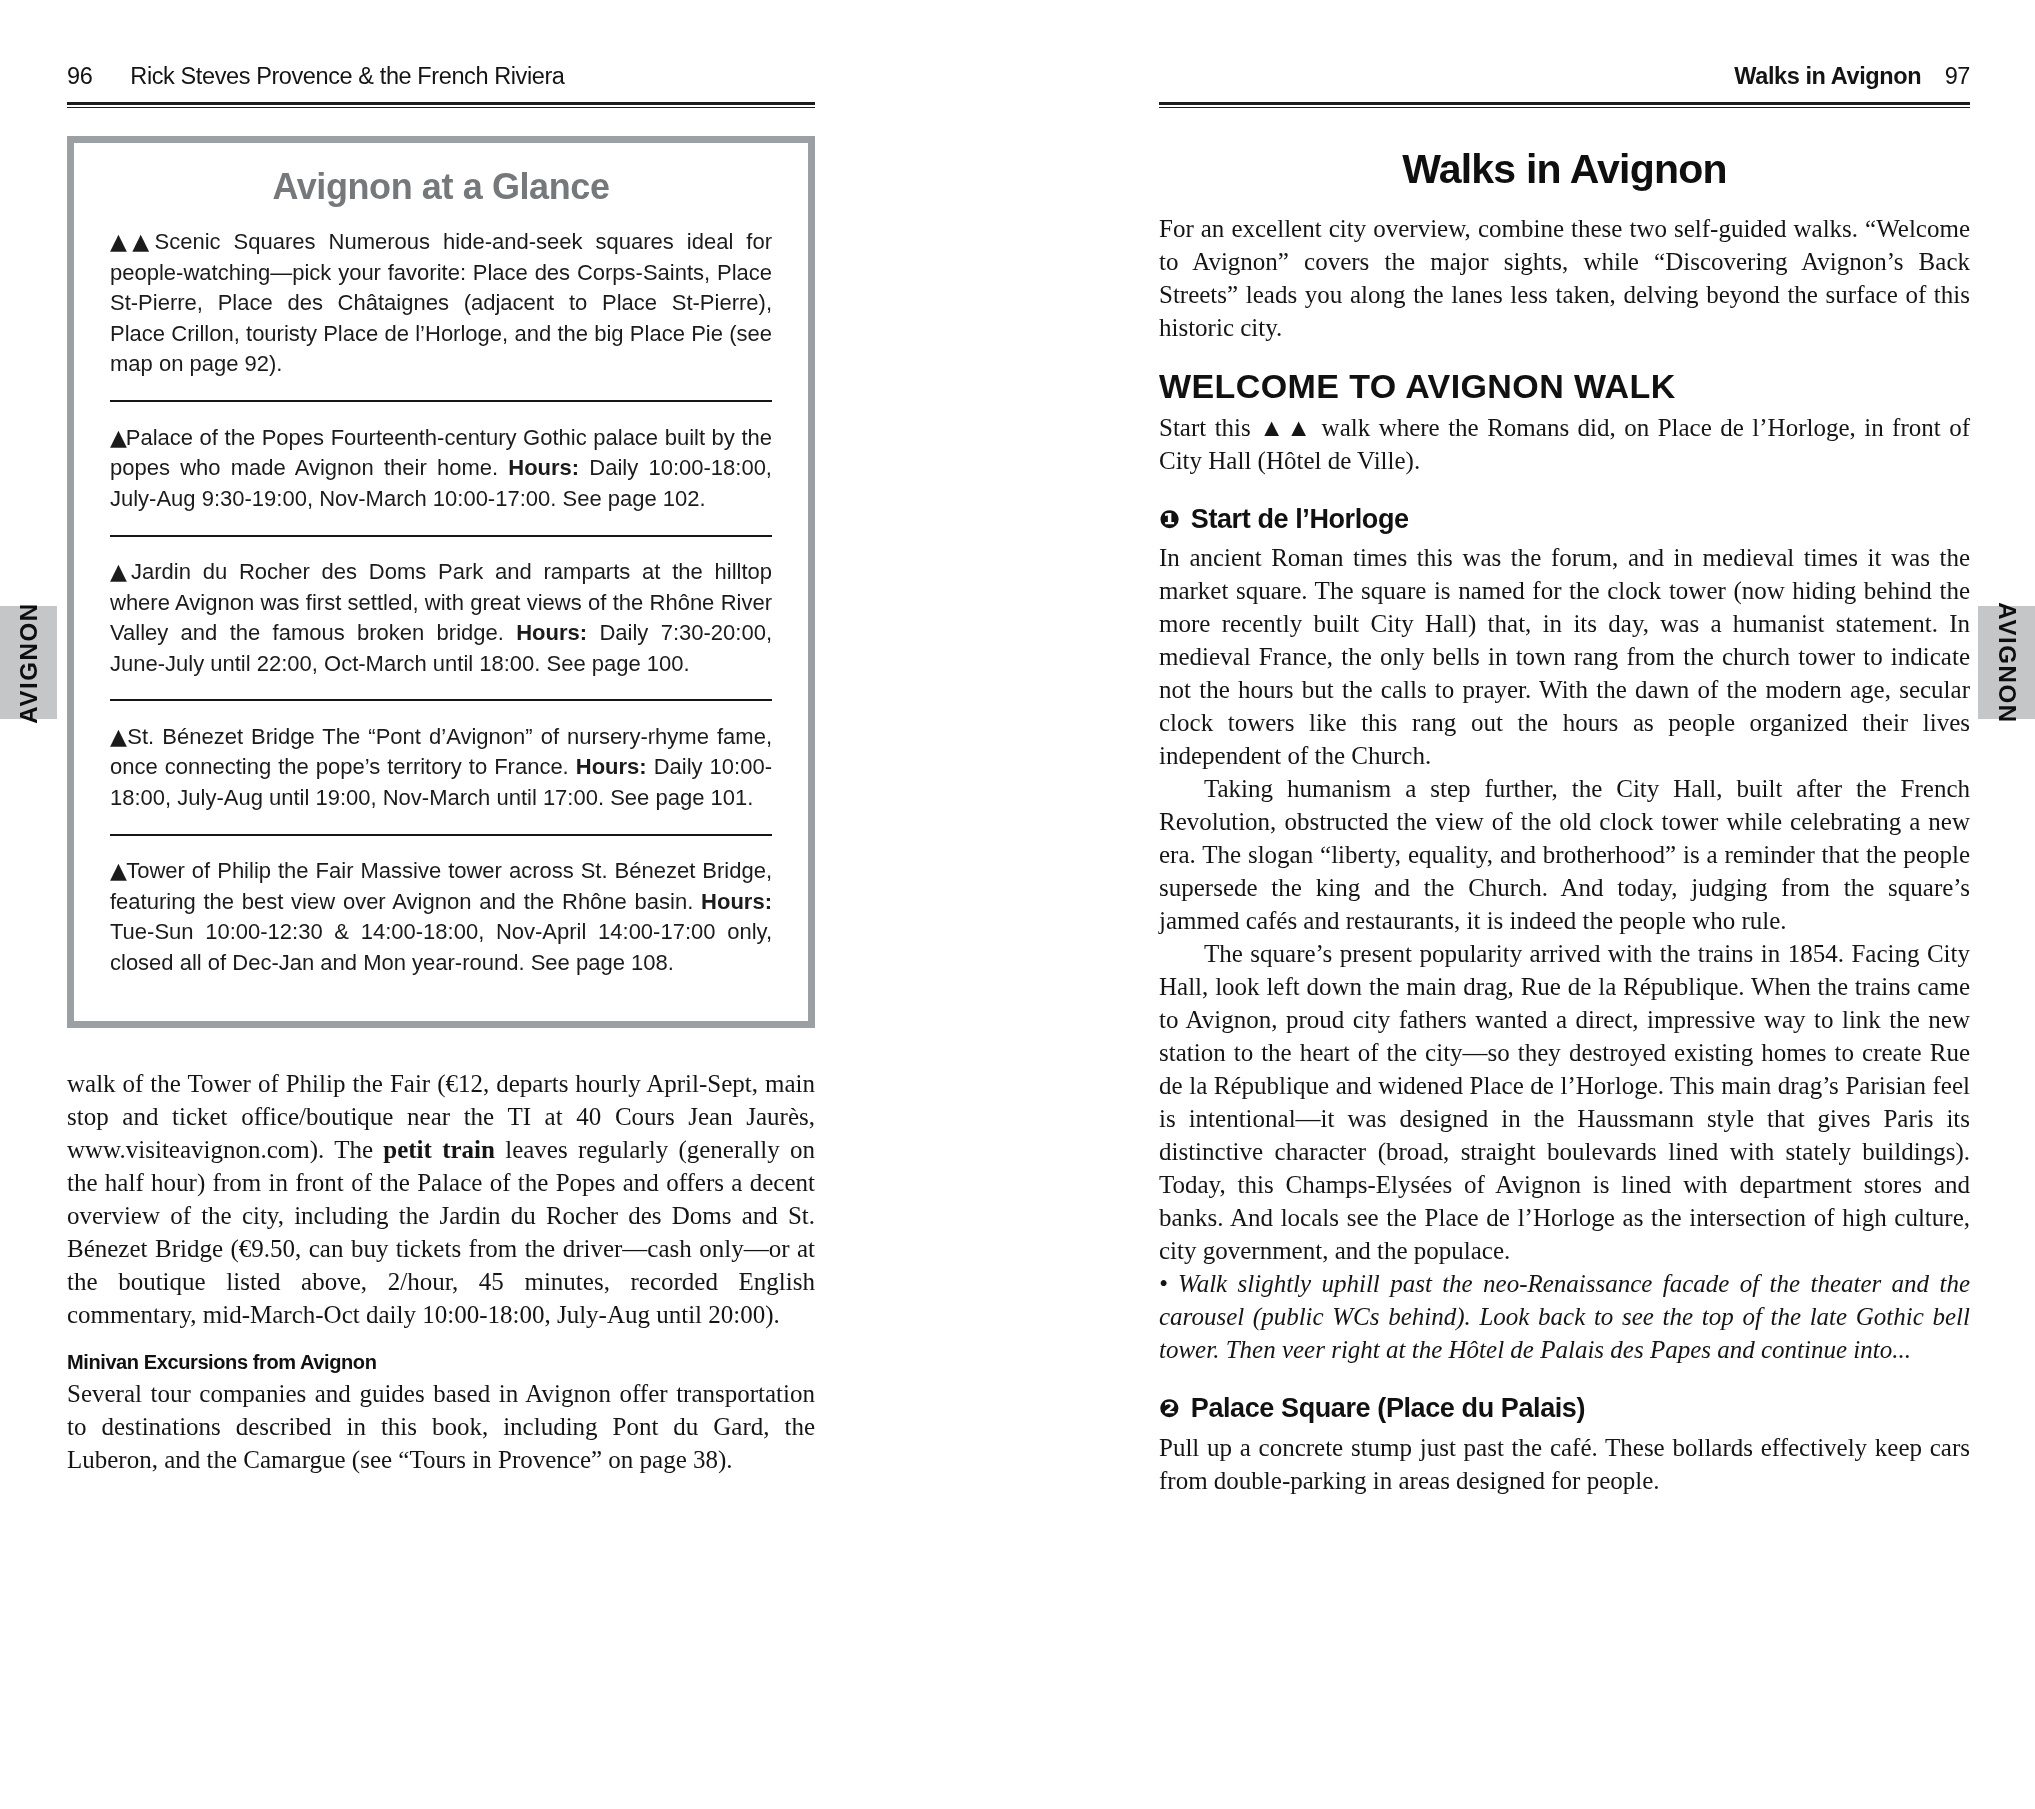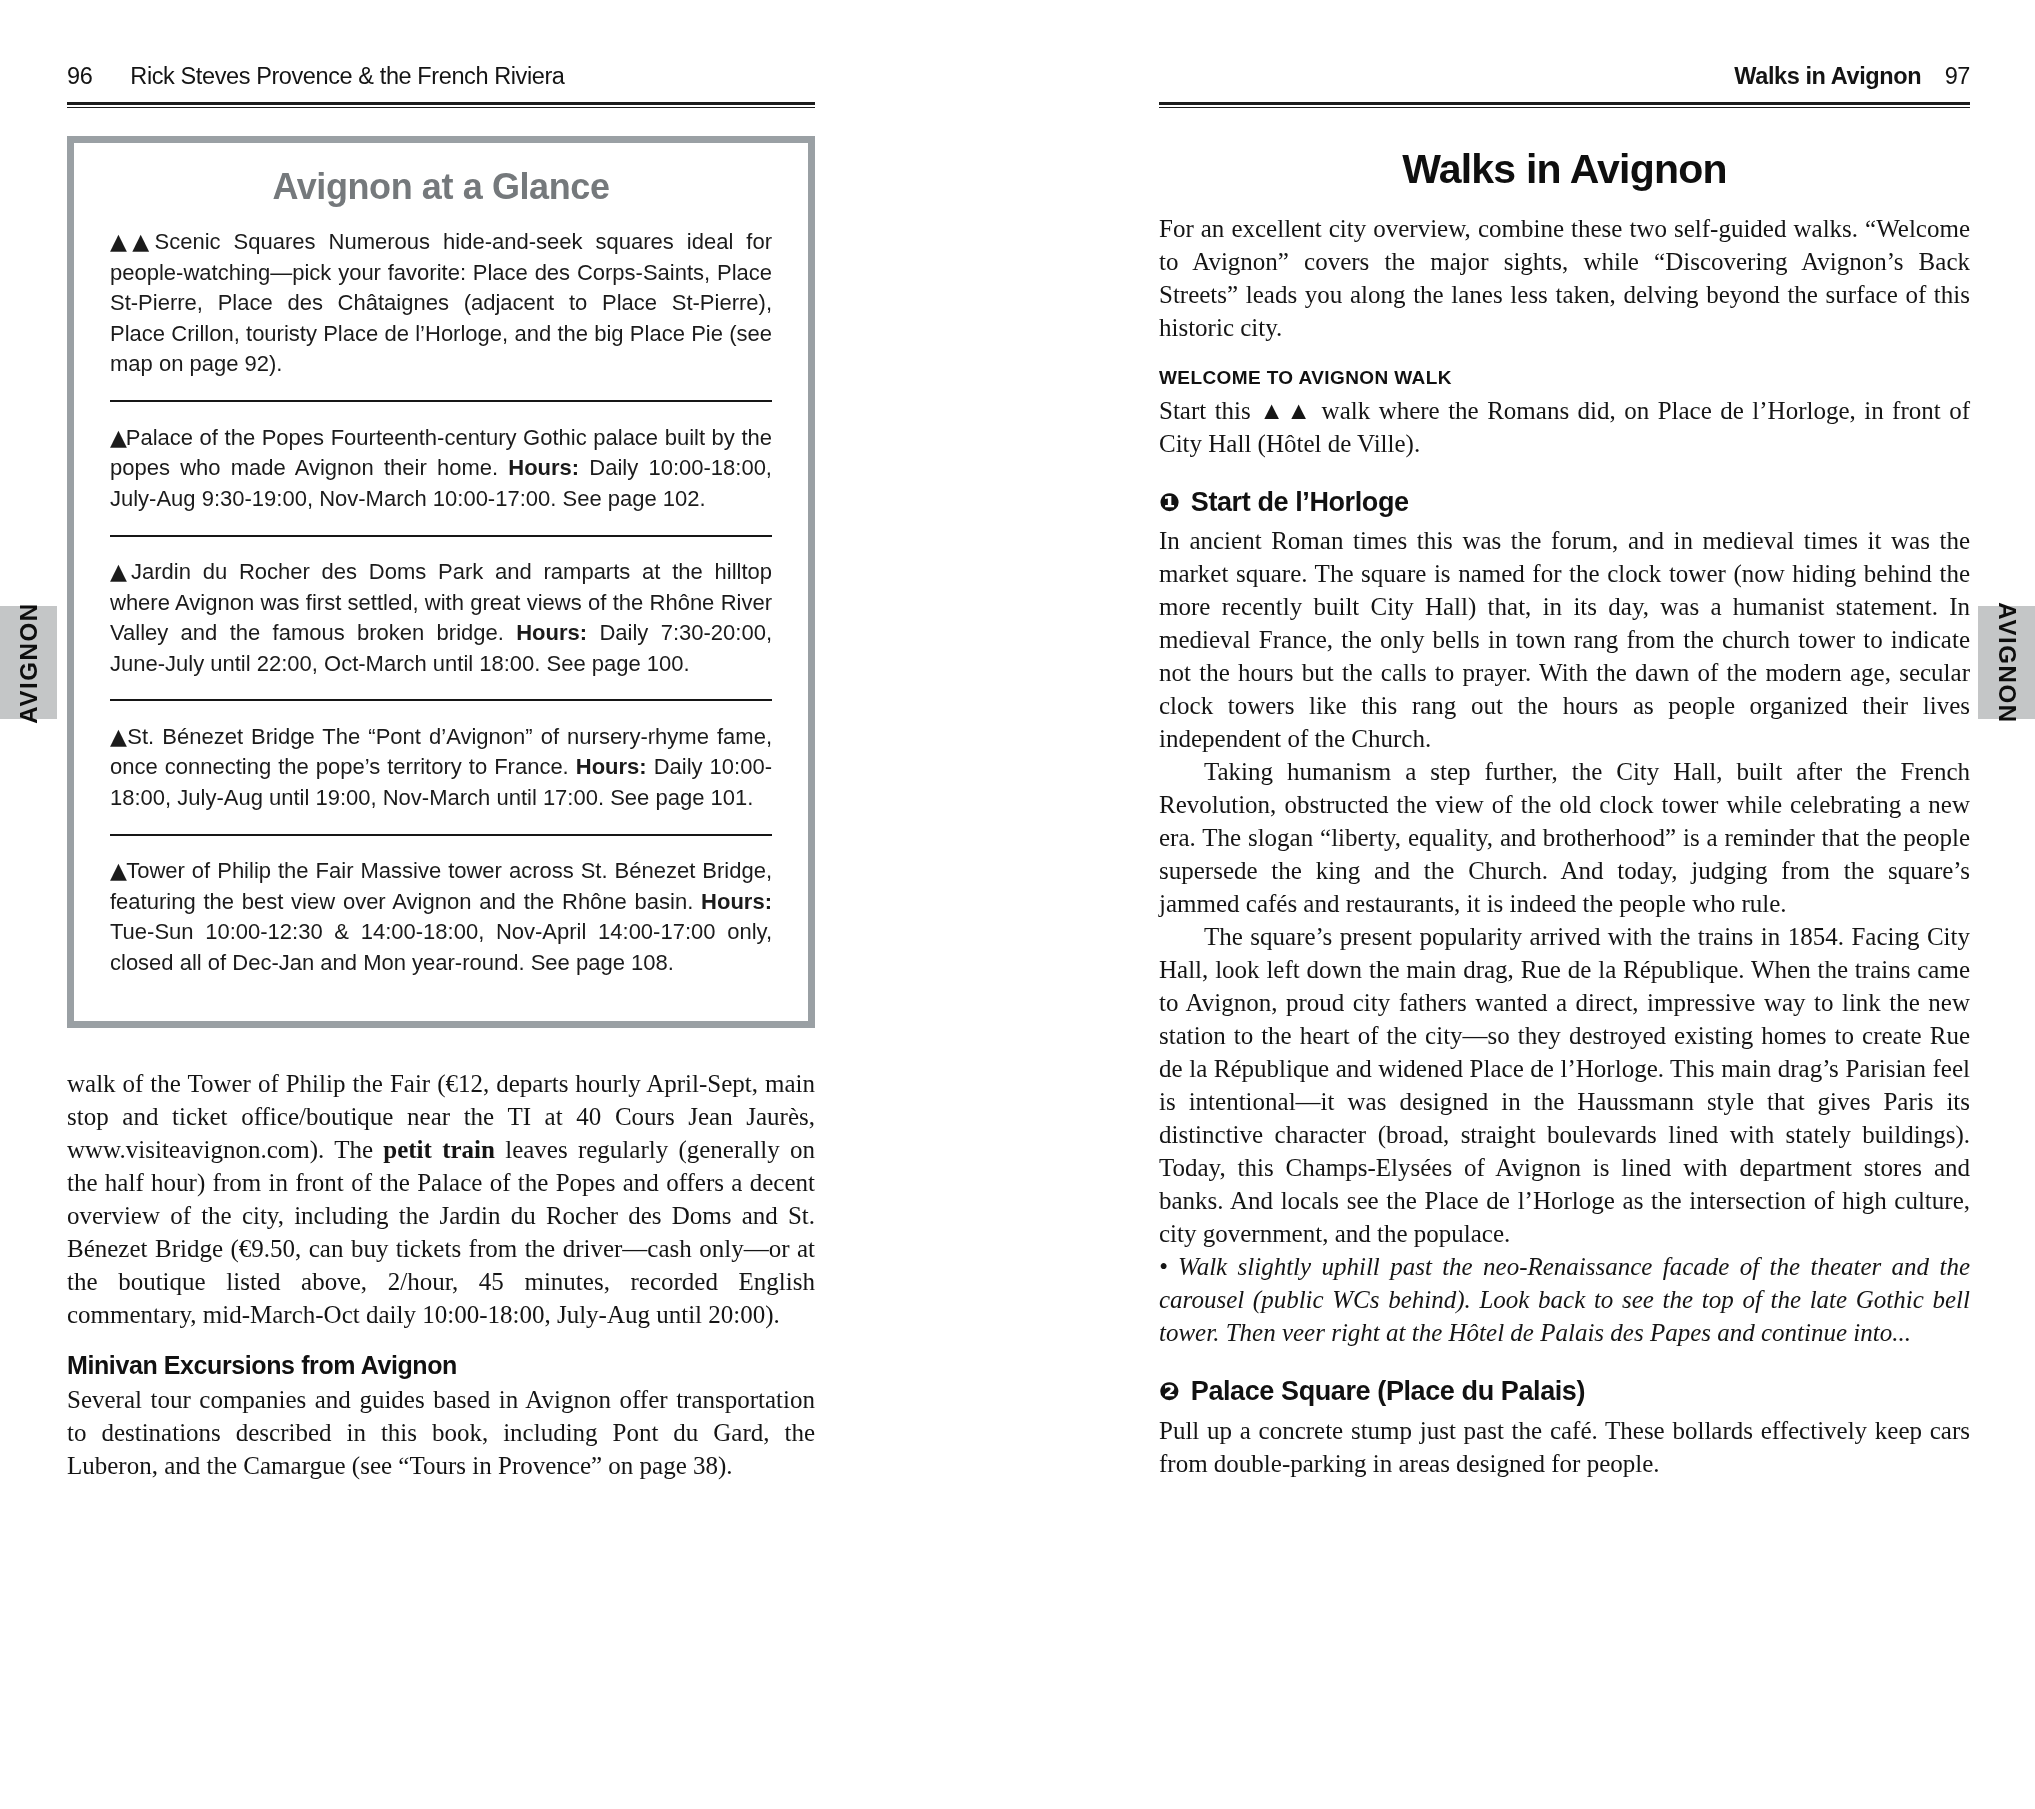--- a/index.html
+++ b/index.html
@@ -70,26 +70,26 @@
   }
   .flow p.indent { text-indent:45px; }
   .flow p.italic { font-style:italic; }
   .flow .b { font-weight:700; }
 
   .left-flow { margin-top:39px; }
 
   .flow h3.subhead {
     margin:20.4px 0 3.1px 0;
     font-family:"Liberation Sans",sans-serif; font-weight:700;
-    font-size:25px; letter-spacing:-0.4px; color:#111;
+    font-size:20px; letter-spacing:-0.4px; color:#111;
   }
   .flow h2.walkhead {
     margin:23.5px 0 4.7px 0;
     font-family:"Liberation Sans",sans-serif; font-weight:700;
-    font-size:19px; letter-spacing:0.4px; color:#111;
+    font-size:34px; letter-spacing:0.4px; color:#111;
   }
   .flow h3.stophead {
     margin:27px 0 6.3px 0;
     font-family:"Liberation Sans",sans-serif; font-weight:700;
     font-size:27px; letter-spacing:-0.4px; color:#111;
     display:flex; align-items:baseline;
   }
   .flow h3.stophead .num {
     font-family:"DejaVu Sans",sans-serif; font-size:25px; margin-right:11px;
   }

